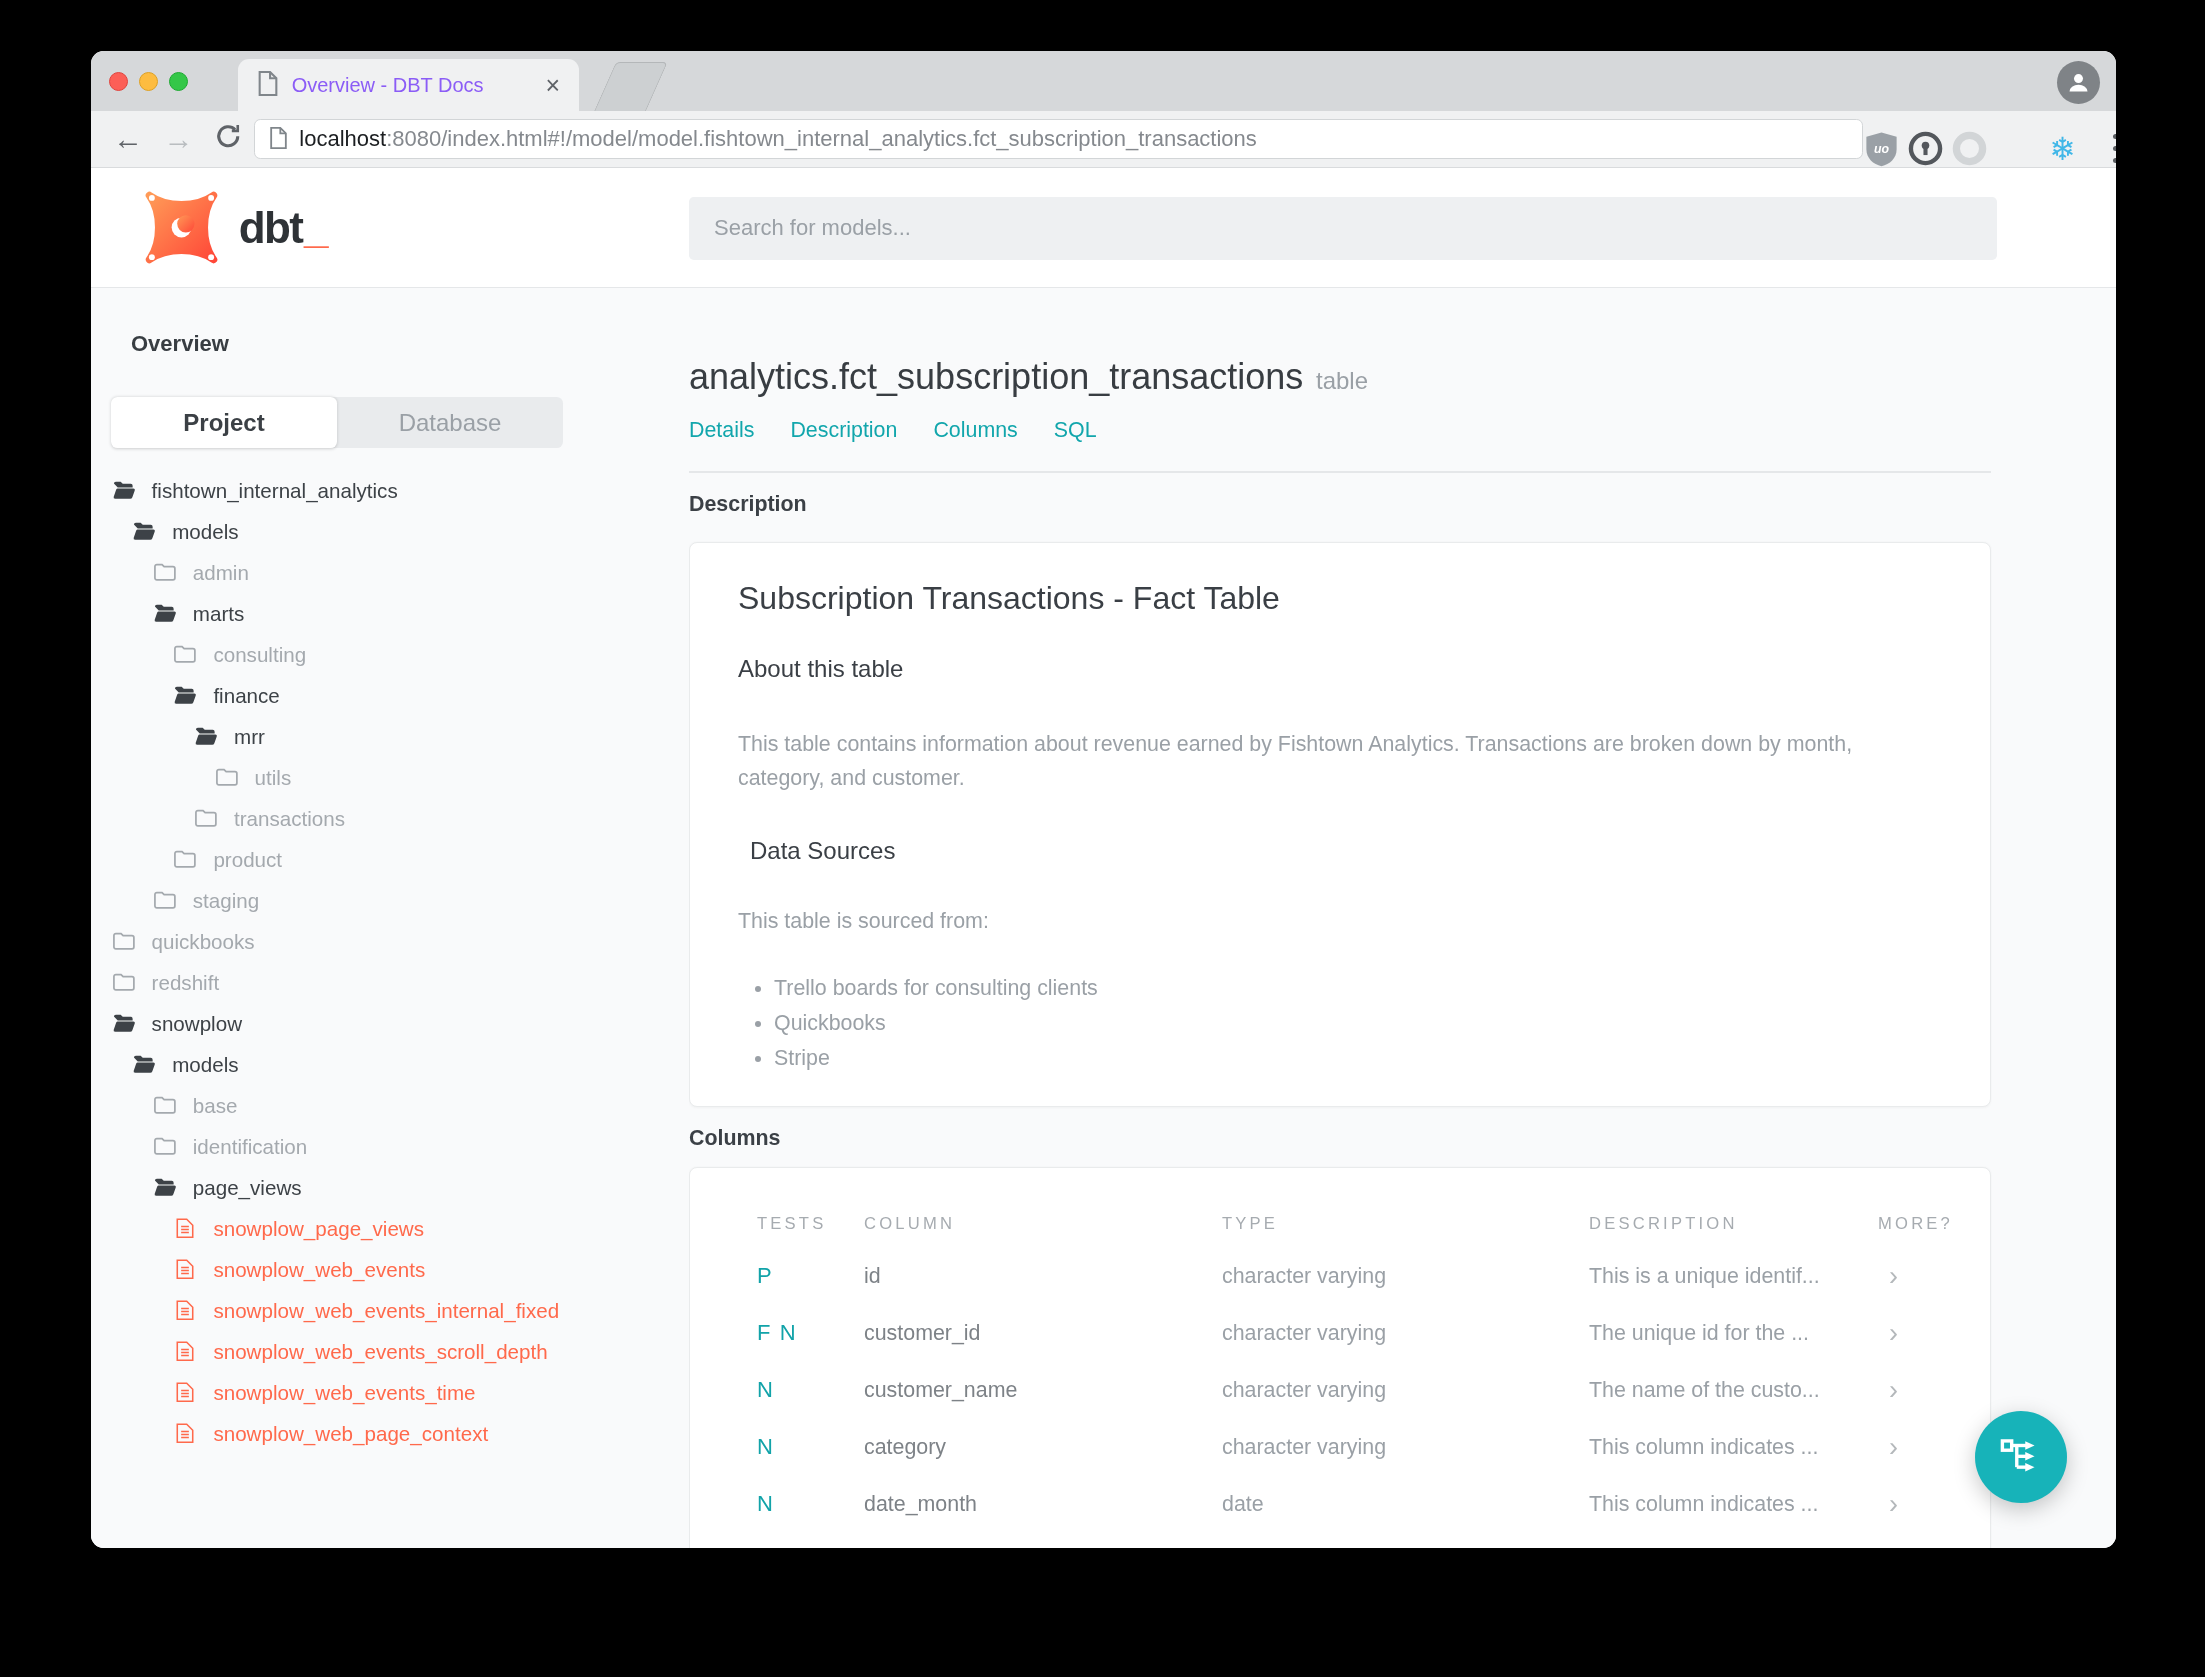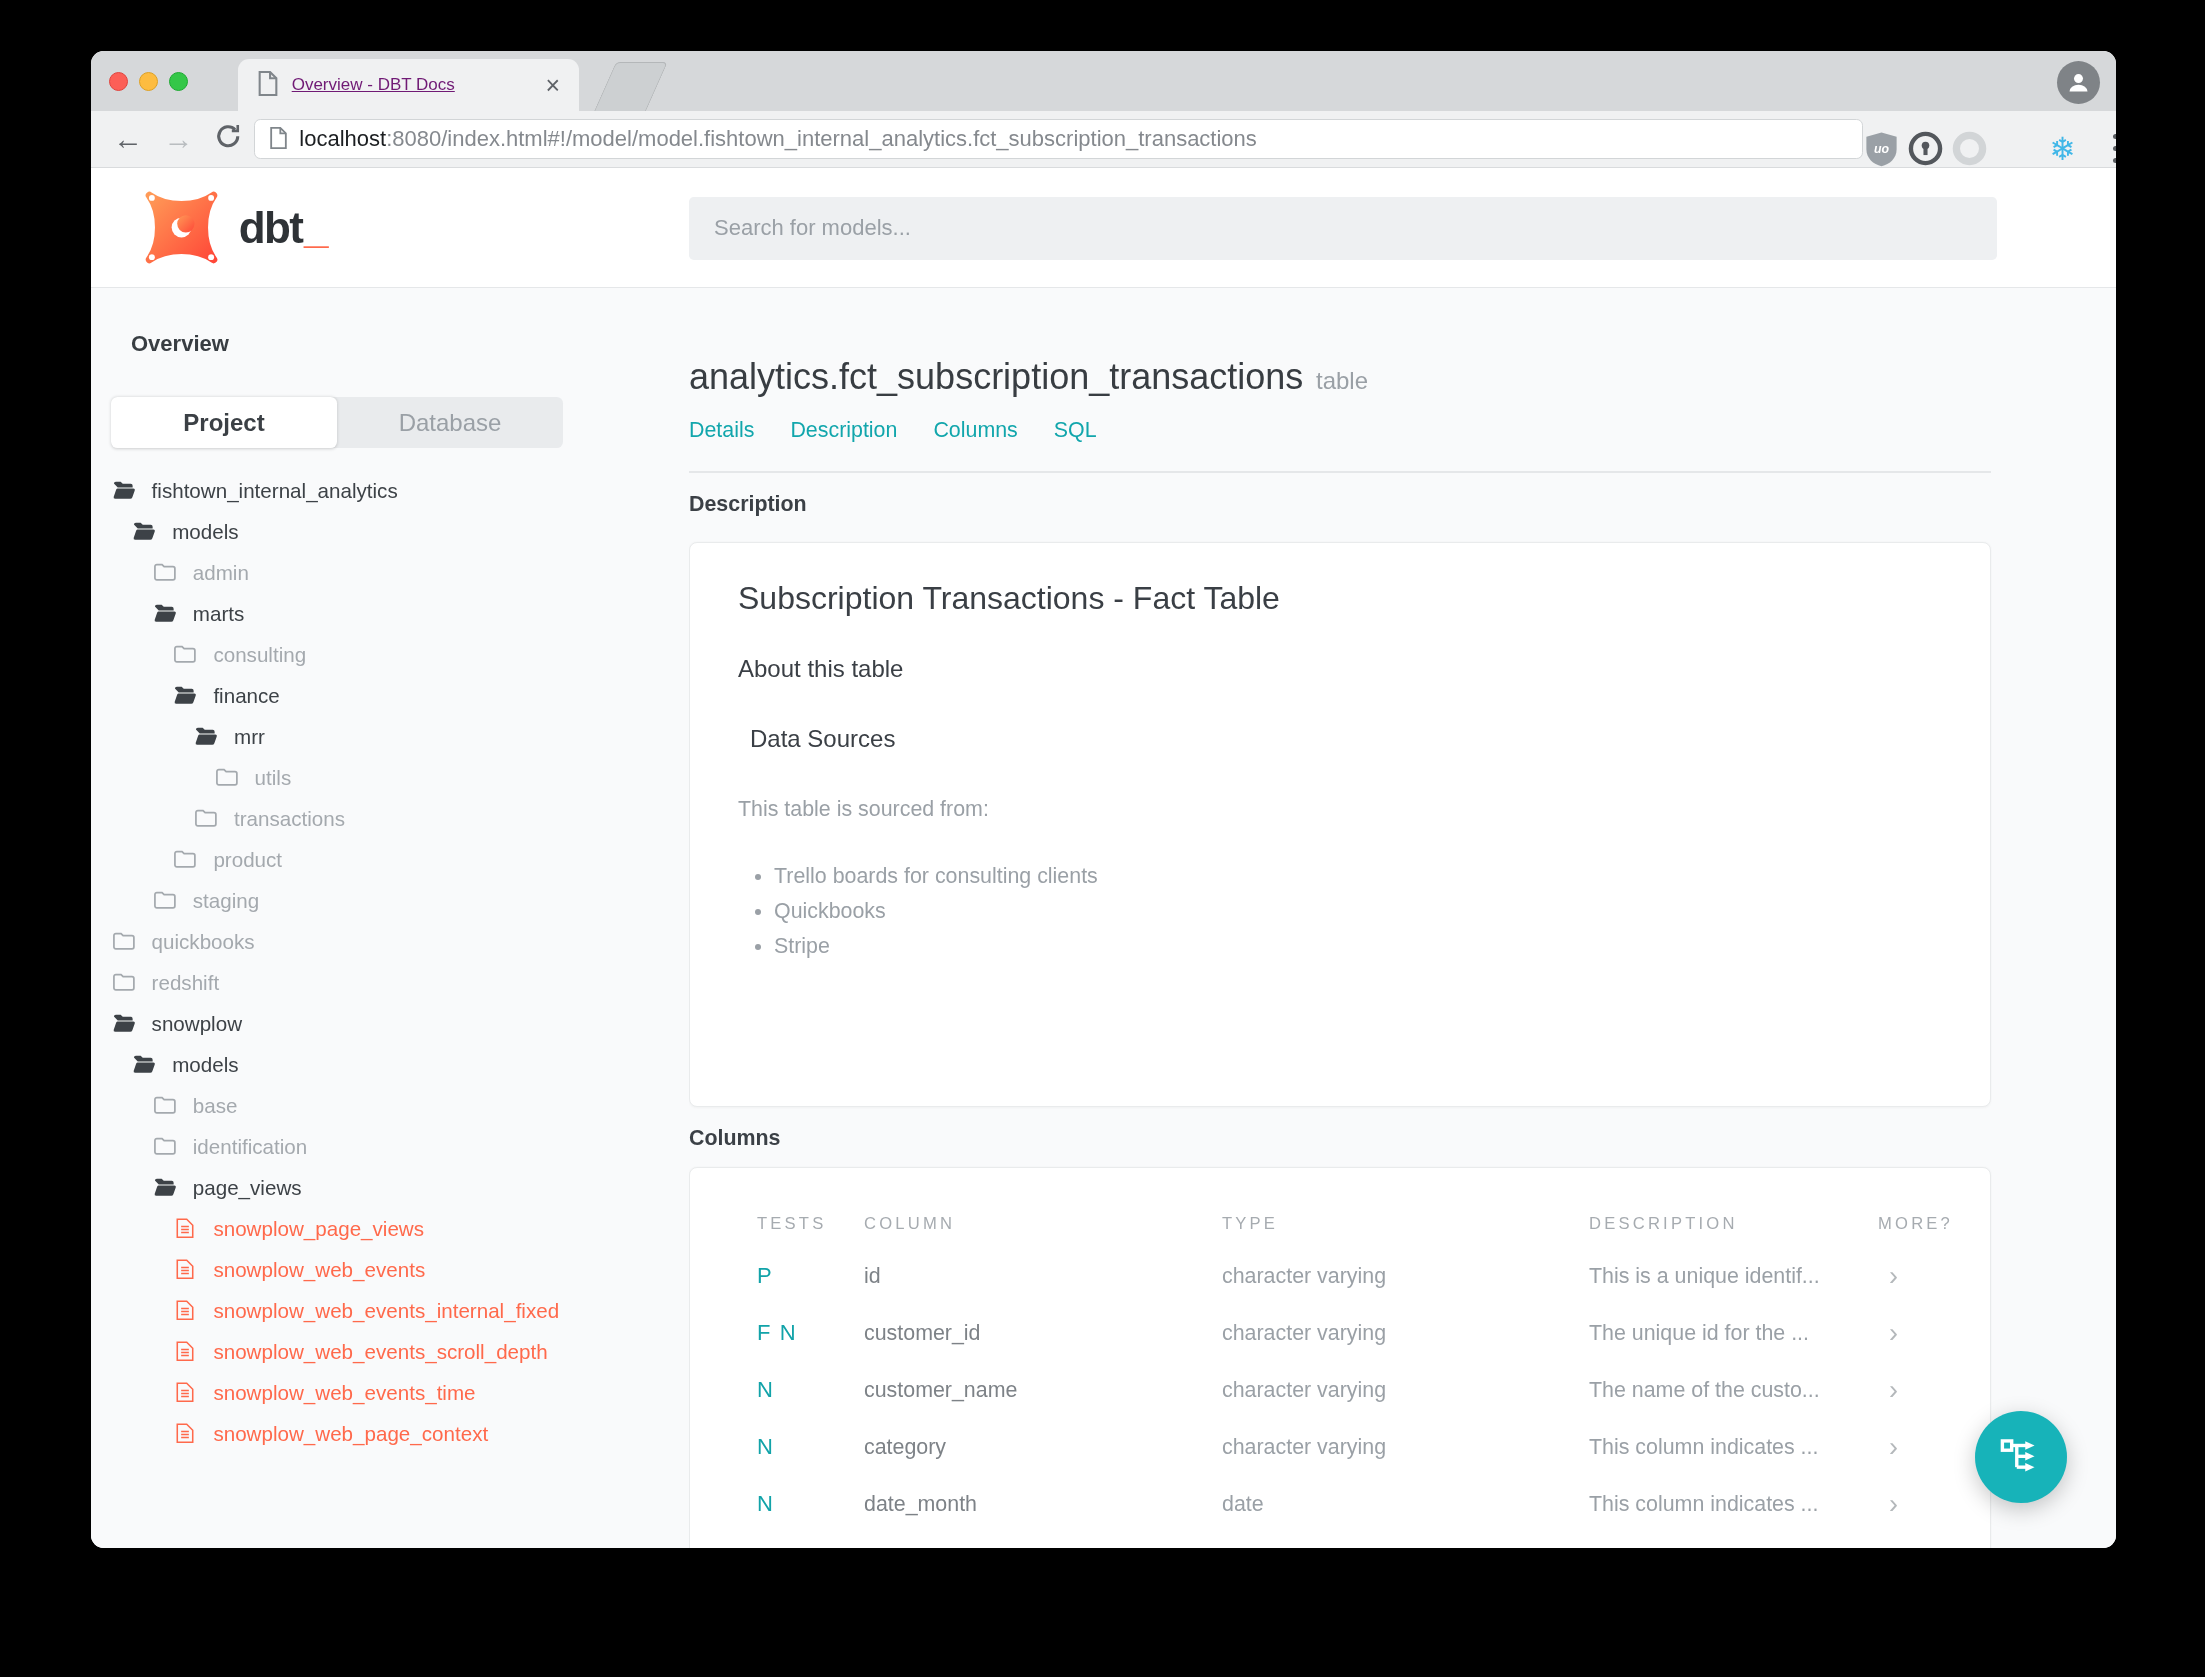--- a/index.html
+++ b/index.html
@@ -13,21 +13,21 @@
 
   
   .tabstrip { position: relative; height: 60px; background: #d6d8da; flex: 0 0 auto; }
   .traffic { position: absolute; top: 21.4px; left: 18px; display: flex; gap: 11px; }
   .light { width: 19px; height: 19px; border-radius: 50%; }
   .light.red { background: #fc5f57; border: 0.8px solid #e0443e; }
   .light.yellow { background: #fdbc40; border: 0.8px solid #dea123; }
   .light.green { background: #34c748; border: 0.8px solid #1eaa32; }
   .tab { position: absolute; left: 147px; top: 8px; width: 341px; height: 52px; background: #f0f1f2;
     border-radius: 11px 11px 0 0; display: flex; align-items: center; padding: 0 19px; gap: 12.7px; }
-  .tab-title { font-size: 17px; color: #701a75; white-space: nowrap; flex: 1; text-decoration: underline; }
+  .tab-title { font-size: 20px; color: #8b5cf6; white-space: nowrap; flex: 1; }
   .tab-close { font-size: 25px; color: #5f6368; line-height: 1; }
   .newtab { position: absolute; left: 514px; top: 11px; width: 52px; height: 49px; background: #cdd0d2;
     border: 1.6px solid #b4b7b9; border-bottom: none; border-radius: 4.8px 4.8px 0 0; transform: skewX(-24deg); }
   .avatar { position: absolute; left: 1966px; top: 9.5px; width: 43px; height: 43px; border-radius: 50%;
     background: #7f8387; display: flex; align-items: center; justify-content: center; }
 
   
   .toolbar { height: 57px; background: #f0f1f2; border-bottom: 1.6px solid #d9dbdd; flex: 0 0 auto;
     display: flex; align-items: center; position: relative; }
   .navbtn { font-size: 30px; color: #5f6368; line-height: 1; }
@@ -559,20 +559,21 @@
               <a href="#">SQL</a>
             </div>
 
           <div class="rule"></div>
 
           <div class="section-label">Description</div>
 
           <div class="card doc">
             <div class="doc-title">Subscription Transactions - Fact Table</div>
             <div class="doc-h2 about">About this table</div>
+            <div class="doc-p abouttext">This table contains information about revenue earned by Fishtown Analytics. Transactions are broken down by month, category, and customer.</div>
             <div class="doc-h2 sources">Data Sources</div>
             <div class="doc-p intro">This table is sourced from:</div>
             <ul class="doc-ul">
 
                 <li>Trello boards for consulting clients</li>
 
                 <li>Quickbooks</li>
 
                 <li>Stripe</li>
               </ul>

